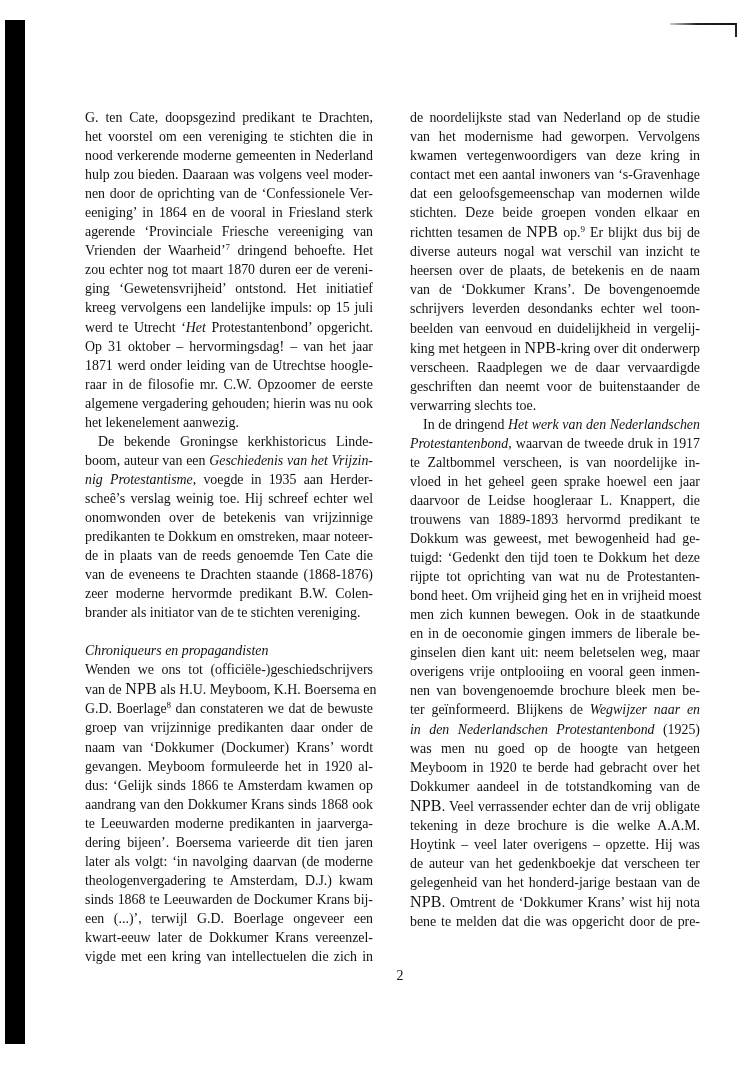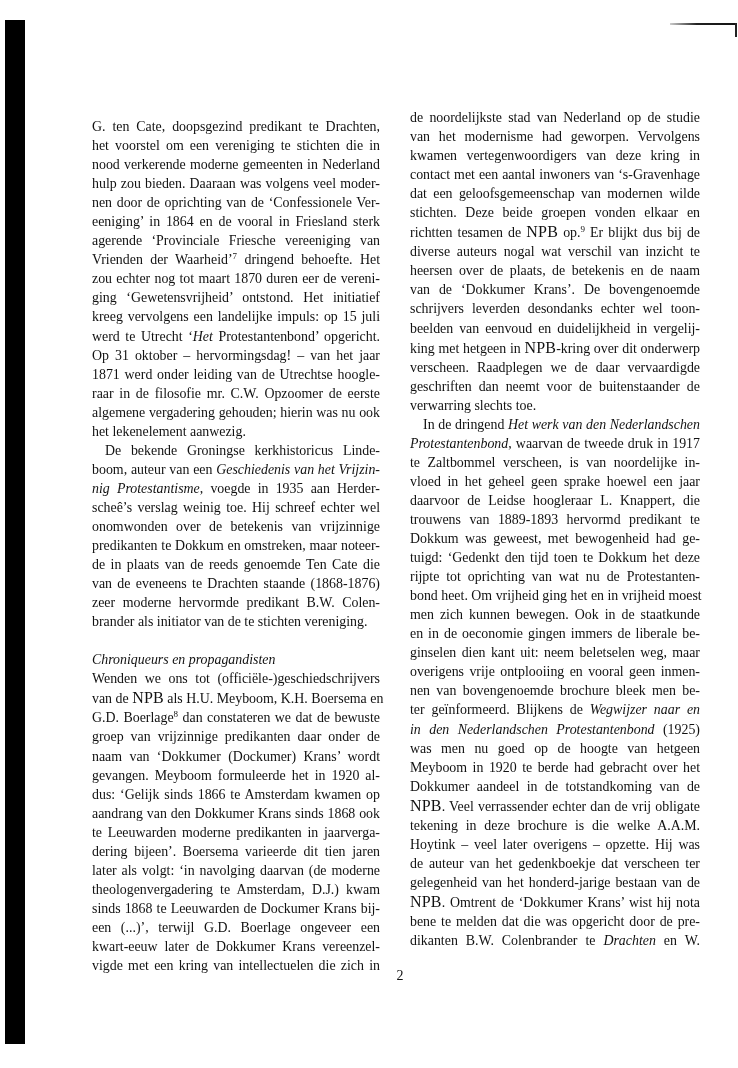--- a/index.html
+++ b/index.html
@@ -41,21 +41,21 @@
     }
     .column {
       position: absolute;
       top: 108px;
       width: 288px;
       font-size: 13.9px;
       line-height: 19.05px;
       text-align: justify;
       hyphens: manual;
     }
-    .col-left { left: 92px; margin-top: 9px; }
+    .col-left { left: 85px; }
     .col-right { left: 410px; width: 290px; }
     .column p {
       margin: 0;
       text-indent: 0;
     }
     .column .heading {
       font-style: italic;
       margin-top: 19px;
     }
     .line {
@@ -187,17 +187,16 @@
     <span class="line">was men nu goed op de hoogte van hetgeen</span>
     <span class="line">Meyboom in 1920 te berde had gebracht over het</span>
     <span class="line">Dokkumer aandeel in de totstandkoming van de</span>
     <span class="line"><span class="sc">NPB</span><span>. Veel verrassender echter dan de vrij obligate</span></span>
     <span class="line">tekening in deze brochure is die welke A.A.M.</span>
     <span class="line">Hoytink – veel later overigens – opzette. Hij was</span>
     <span class="line">de auteur van het gedenkboekje dat verscheen ter</span>
     <span class="line">gelegenheid van het honderd-jarige bestaan van de</span>
     <span class="line"><span class="sc">NPB</span><span>. Omtrent de ‘Dokkumer Krans’ wist hij nota</span></span>
     <span class="line">bene te melden dat die was opgericht door de pre-</span>
-    <span class="line"><span>dikanten B.W. Colenbrander te </span><i>Drachten</i><span> en W.</span></span>
   </p>
 </div>
 
 <div class="page-number">2</div>
 
 </body></html>

